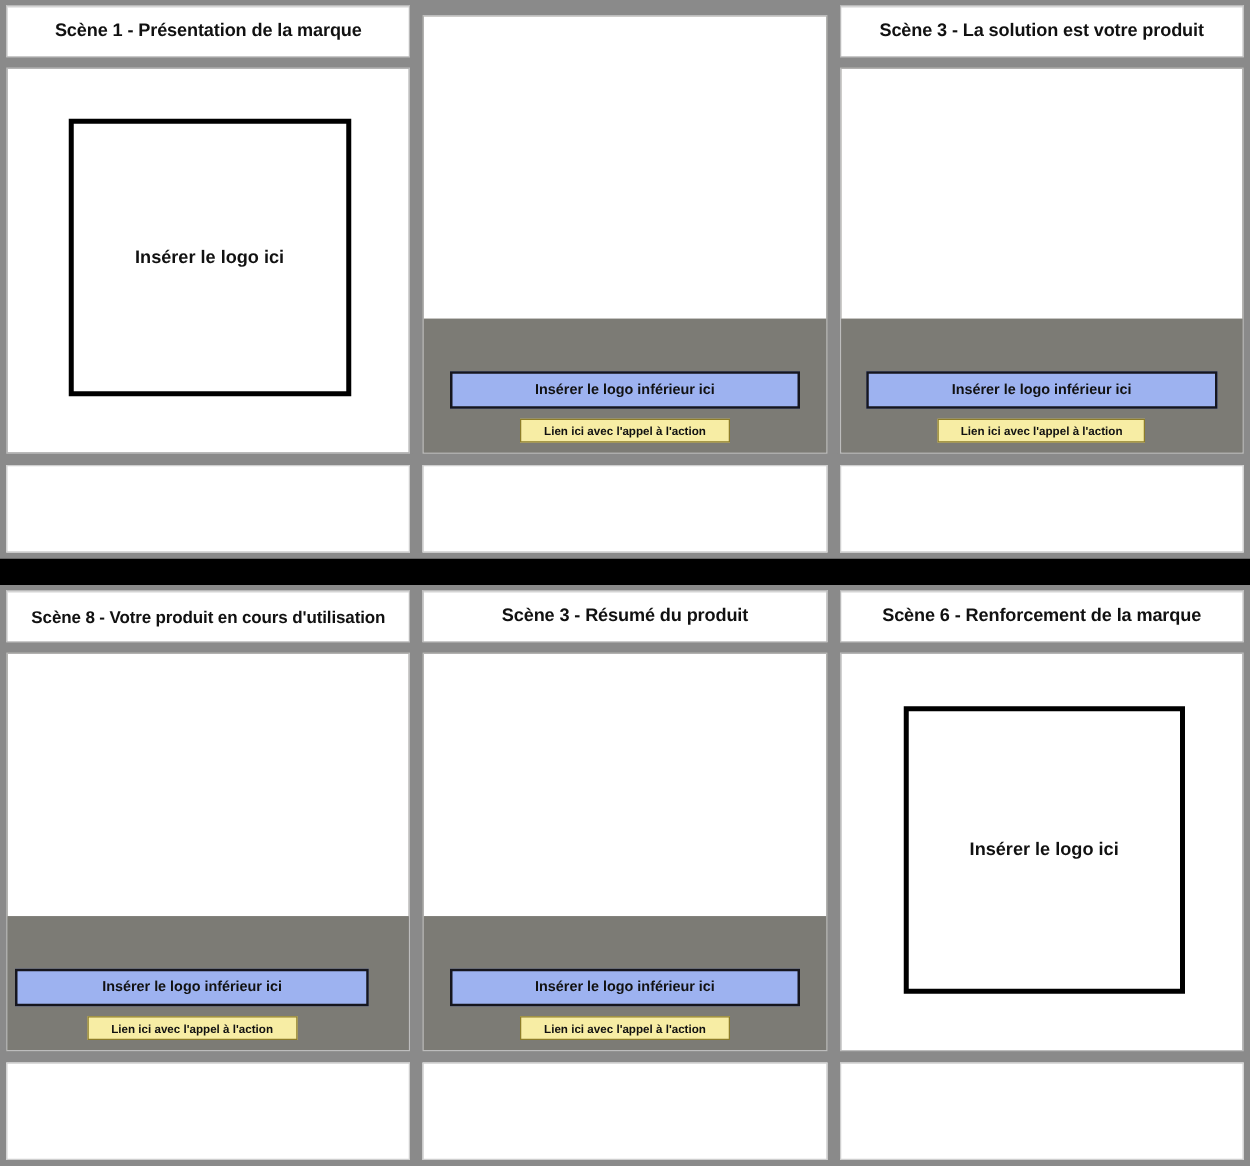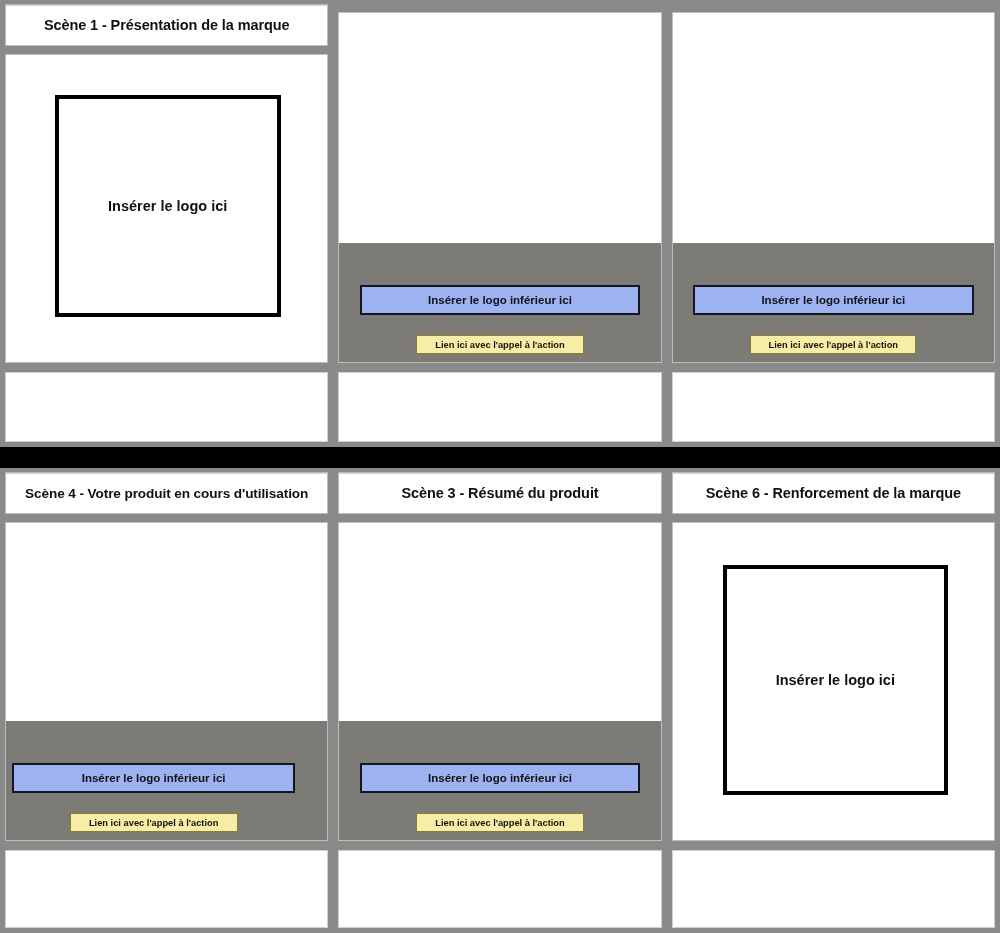--- a/index.html
+++ b/index.html
@@ -125,21 +125,21 @@
     align-items: center;
     justify-content: center;
     font-size: 11.5px;
     font-weight: bold;
     color: #111111;
     white-space: nowrap;
     margin-top: 36px;
   }
 
   .cta-btn {
-    margin-top: 20px;
+    margin-top: 8px;
     background: #f7eda4;
     border: 1.5px solid #8d7d2a;
     box-sizing: border-box;
     height: 19px;
     display: flex;
     align-items: center;
     justify-content: center;
     font-size: 9.3px;
     font-weight: bold;
     color: #111111;
@@ -231,20 +231,23 @@
           </div>
         </div>
       </div>
       <div class="frame-gap"></div>
       <div class="notes-box">
         <span></span>
       </div>
     </div>
 
     <div class="scene s3">
+      <div class="scene-title">
+        <span>Scène 3 - La solution est votre produit</span>
+      </div>
       <div class="title-gap"></div>
       <div class="scene-frame">
         <div class="canvas-white"></div>
         <div class="lower-band">
           <div class="logo-bottom-btn">
             <span>Insérer le logo inférieur ici</span>
           </div>
           <div class="cta-btn">
             <span>Lien ici avec l'appel à l'action</span>
           </div>
@@ -257,21 +260,21 @@
     </div>
 
   </div>
 
   <div class="row-gap"></div>
 
   <div class="board-row row-2">
 
     <div class="scene s4 narrow-title">
       <div class="scene-title">
-        <span>Scène 4 - Votre produit en cours d'utilisation</span>
+        <span>Scène 8 - Votre produit en cours d'utilisation</span>
       </div>
       <div class="title-gap"></div>
       <div class="scene-frame">
         <div class="canvas-white"></div>
         <div class="lower-band">
           <div class="logo-bottom-btn">
             <span>Insérer le logo inférieur ici</span>
           </div>
           <div class="cta-btn">
             <span>Lien ici avec l'appel à l'action</span>

